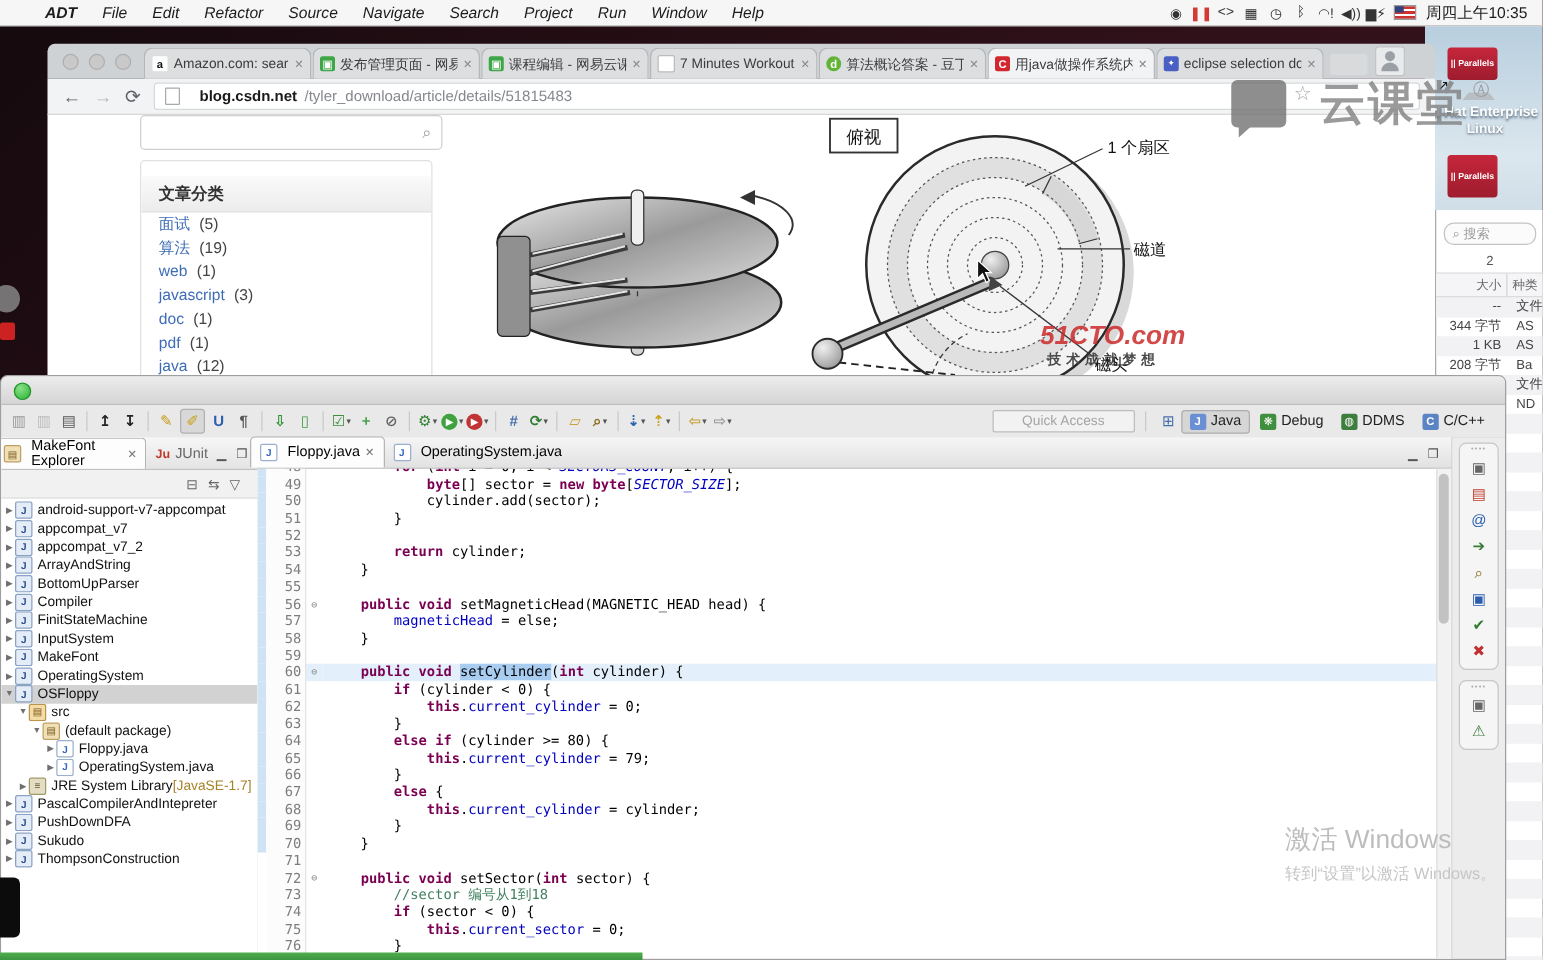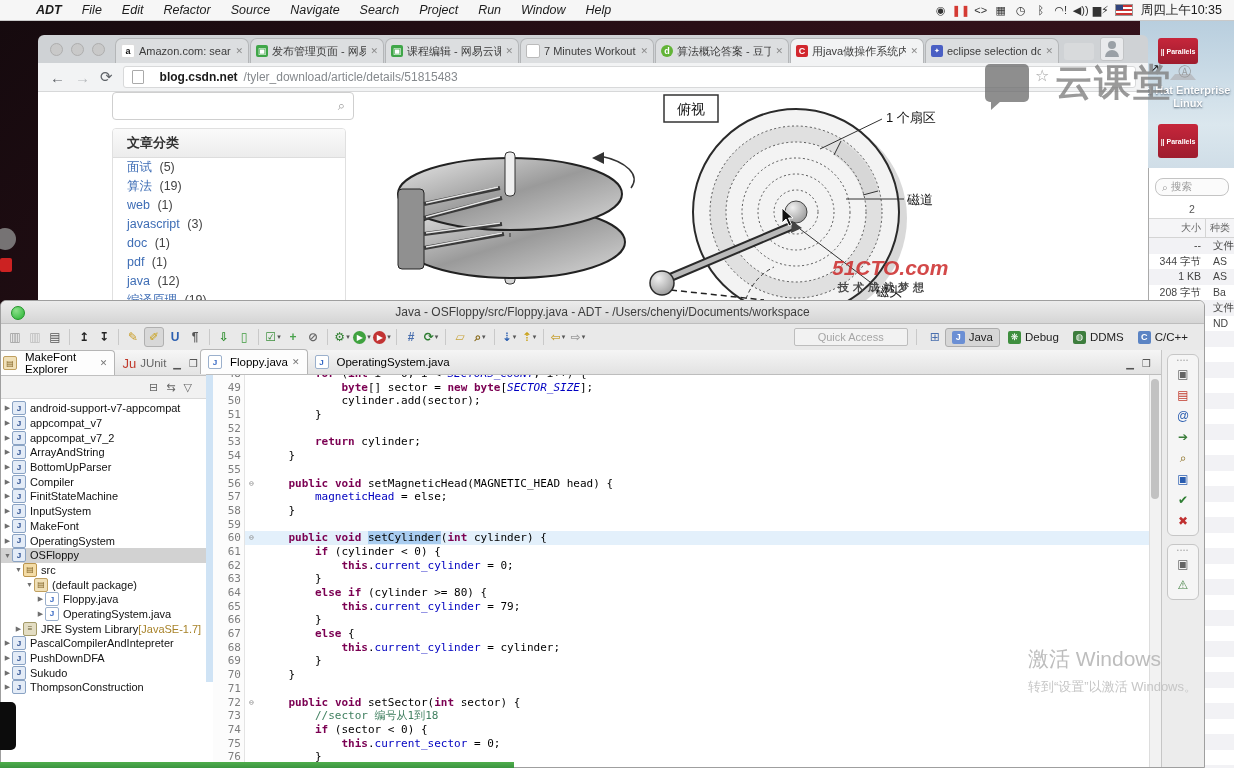--- a/index.html
+++ b/index.html
@@ -65,21 +65,21 @@
   #urlbox{flex:1;height:20px;background:#fff;border:1px solid #d8d9da;border-radius:3px;display:flex;align-items:center;
           padding:0 8px;gap:6px;font-size:12px;}
   #urlpage{width:10px;height:12px;border:1px solid #aaa;border-radius:1px;background:#fff;}
   #urlhost{color:#1a1a1a;font-weight:bold;padding-left:10px;}
   #urlpath{color:#85898d;}
   #bcontent{height:677px;background:#fff;position:relative;overflow:hidden;}
   #sb-search{position:absolute;left:74px;top:0px;width:232px;height:26px;border:1px solid #cfcfcf;border-radius:4px;
              display:flex;align-items:center;justify-content:flex-end;padding-right:8px;color:#9a9a9a;font-size:13px;}
   #catbox{position:absolute;left:74px;top:36px;width:232px;height:200px;border:1px solid #e0e0e0;border-radius:4px;overflow:hidden;}
   #cathead{height:28px;background:linear-gradient(#fafafa,#ececec);border-bottom:1px solid #ddd;
-           display:flex;align-items:center;padding-left:14px;font-size:13px;font-weight:bold;color:#333;}
+           display:flex;align-items:center;padding-left:14px;font-size:13px;font-weight:bold;color:#333;margin-top:12px;}
   .cat{height:19px;line-height:19px;padding-left:14px;font-size:12.5px;color:#3e6db5;}
   .cat b{color:#444;font-weight:normal;padding-left:4px;}
   #figL{position:absolute;left:330px;top:4px;}
   #figR{position:absolute;left:608px;top:-5px;}
   
   #yun{left:985px;top:58px;z-index:4;display:flex;align-items:center;gap:6px;opacity:.78;}
   #yun-bubble{width:44px;height:38px;background:#6f6f6f;border-radius:5px;position:relative;}
   #yun-bubble:after{content:"";position:absolute;left:6px;bottom:-8px;border-left:10px solid #6f6f6f;border-bottom:9px solid transparent;}
   #yun-star{color:#8b8b8b;font-size:16px;margin-top:-16px;}
   #yun-text{font-size:37px;font-weight:bold;color:#7e7e7e;letter-spacing:2px;}
@@ -101,21 +101,21 @@
       font-size:11px;display:flex;align-items:center;justify-content:center;margin-left:auto;}
   .persp{display:flex;align-items:center;gap:4px;font-size:11.5px;color:#222;padding:2px 6px;border-radius:3px;white-space:nowrap;}
   .persp.sel{background:#d6d6d6;border:1px solid #adadad;}
   .pic{width:13px;height:13px;border-radius:2px;color:#fff;font-size:9px;font-weight:bold;display:flex;align-items:center;justify-content:center;}
   
   #pkgpanel{position:absolute;left:0;top:49px;width:205px;bottom:0;background:#fff;border-right:1px solid #b5b5b5;}
   #pkgtabs{height:25px;background:linear-gradient(#f6f6f6,#e4e4e4);border-bottom:1px solid #c0c0c0;display:flex;align-items:flex-end;font-size:11.5px;}
   .vtab{display:flex;align-items:center;gap:4px;padding:0 7px;height:24px;}
   .vtab.active{background:#fdfdfd;border:1px solid #b5b5b5;border-bottom:none;border-radius:4px 4px 0 0;margin-left:-6px;}
   .vtab .vx{font-size:9px;color:#777;}
-  #ju{color:#c0392b;font-weight:normal;font-size:13px;}
+  #ju{color:#c0392b;font-weight:bold;font-size:10px;}
   #pkgwin{margin-left:auto;display:flex;gap:8px;padding:0 8px 6px 0;color:#555;font-size:10px;}
   #pkgtools{height:22px;display:flex;justify-content:flex-end;align-items:center;gap:8px;padding-right:14px;
             background:#f1f1f1;border-bottom:1px solid #d9d9d9;font-size:11px;color:#666;}
   #tree{font-size:11px;color:#111;padding-top:2px;background:#fff;height:100%;}
   .trow{height:14.7px;display:flex;align-items:center;white-space:nowrap;overflow:hidden;}
   .trow.sel{background:#d2d2d2;}
   .tarrow{width:9px;font-size:7px;color:#6f6f6f;text-align:center;flex:none;}
   .ticn{width:12px;height:12px;border-radius:2px;margin-right:4px;flex:none;font-size:8px;font-weight:bold;
         display:flex;align-items:center;justify-content:center;}
   .ic-prj{background:#e4ecf7;border:1px solid #8aa3c4;color:#2a4d8f;}
@@ -144,21 +144,21 @@
   .tok-s{background:#a9cdf0;}
   #escroll{position:absolute;right:0;top:25px;width:11px;bottom:0;background:#f2f2f2;border-left:1px solid #ddd;}
   #ethumb{position:absolute;left:1px;top:4px;width:8px;height:120px;border-radius:4px;background:#c2c2c2;}
   
   #fastview{position:absolute;right:0;top:49px;width:42px;bottom:0;background:#ececec;display:flex;flex-direction:column;align-items:center;padding-top:4px;gap:8px;}
   .fvgroup{width:30px;background:#f5f5f5;border:1px solid #c6c6c6;border-radius:6px;display:flex;flex-direction:column;align-items:center;padding:2px 0 4px 0;}
   .fvdots{color:#b0b0b0;font-size:6px;letter-spacing:1px;height:6px;}
   .fvi{height:21px;display:flex;align-items:center;justify-content:center;font-size:12px;width:100%;}
   
   #actwm{left:1028px;top:645px;z-index:8;color:#bdbdbd;}
-  #actwm .l1{font-size:21px;}
+  #actwm .l1{font-size:21px;margin-top:12px;}
   #actwm .l2{font-size:13px;margin-top:5px;color:#c6c6c6;}
   #greenbar{left:0;top:762px;width:514px;height:6px;background:linear-gradient(#4fae4c,#3c9440);z-index:9;}
   #dockchip{left:0;top:702px;width:16px;height:48px;background:#0c0c0c;border-radius:0 5px 5px 0;z-index:9;}
   #wallicon1{left:-6px;top:228px;width:22px;height:22px;border-radius:50%;background:#8d8d8d;opacity:.8;z-index:2;}
   #wallicon2{left:0px;top:258px;width:12px;height:14px;background:#c22;z-index:2;border-radius:2px;}
   #cursor{left:781px;top:207px;z-index:10;}
   svg text{font-family:"Liberation Sans","DejaVu Sans",sans-serif;}
 </style>
 </head>
 <body>
@@ -424,21 +424,20 @@
 <div class="abs" id="yun">
   <div id="yun-bubble"></div>
   <div id="yun-star">☆</div>
   <div id="yun-text">云课堂</div>
   <div id="yun-a">Ⓐ</div>
 </div>
 
 <div class="abs" id="eclipse">
   <div id="etitle">
     <div id="greendot"></div>
-    <span>Java - OSFloppy/src/Floppy.java - ADT - /Users/chenyi/Documents/workspace</span>
   </div>
   <div id="etoolbar">
     <div id="tbicons" style="display:flex;align-items:center;">
         <div class="tbi">
           <span style="color: rgb(154, 154, 154); font-weight: bold;">▥</span>
         </div>
         <div class="tbi">
           <span style="color: rgb(188, 188, 188); font-weight: bold;">▥</span>
         </div>
         <div class="tbi">

